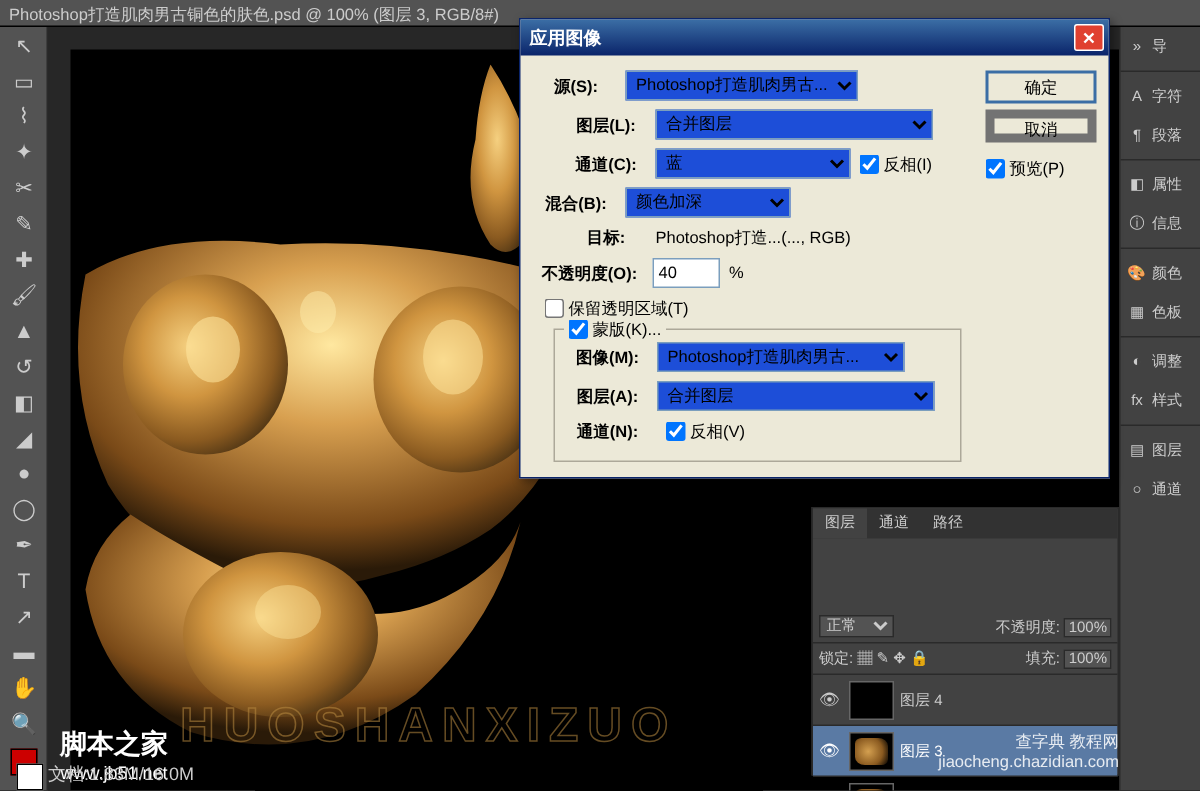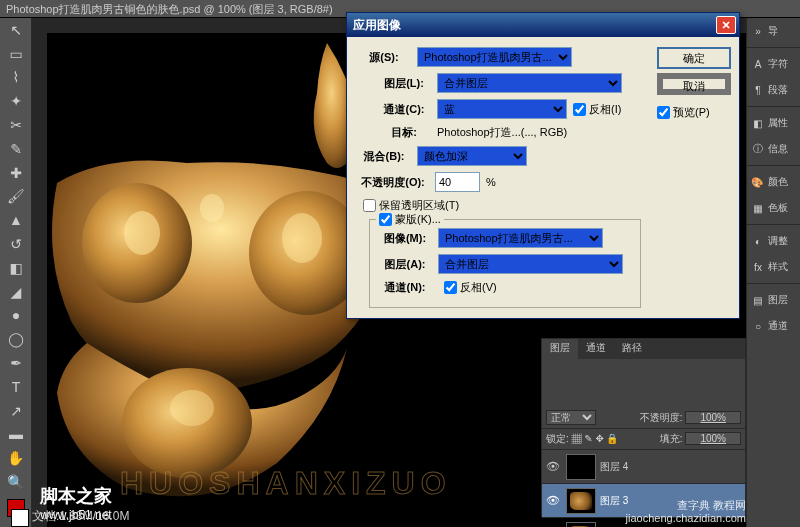--- a/index.html
+++ b/index.html
@@ -21,21 +21,21 @@
 .rp-item { height: 26px; display: flex; align-items: center; padding: 0 4px; font-size: 10px; gap: 3px; cursor: pointer; }
 .rp-icon { width: 14px; height: 14px; display: inline-flex; align-items: center; justify-content: center; font-size: 10px; }
 .rp-sep { height: 1px; background: #2a2a2a; margin: 3px 0; }
 
 .layers-panel { position: absolute; right: 54px; top: 338px; width: 205px; bottom: 10px; background: #424242; border: 1px solid #2a2a2a; }
 .lp-tabs { display: flex; background: #323232; height: 20px; }
 .lp-tab { padding: 2px 8px; font-size: 10px; cursor: pointer; }
 .lp-tab.active { background: #424242; }
 .lp-opts { display: flex; justify-content: space-between; padding: 3px 4px; font-size: 10px; align-items: center; border-bottom: 1px solid #2a2a2a; margin-top: 48px; }
 .lp-select { background: #535353; border: 1px solid #2a2a2a; color: #ccc; font-size: 10px; width: 50px; }
-.lp-opacity-val { background: #535353; border: 1px solid #2a2a2a; padding: 0 14px; text-decoration: underline; }
+.lp-opacity-val { background: #535353; border: 1px solid #2a2a2a; padding: 0 2px; }
 .lp-lock { display: flex; padding: 3px 4px; font-size: 10px; justify-content: space-between; border-bottom: 1px solid #2a2a2a; }
 .lp-layers { overflow: auto; }
 .lp-layer { display: flex; align-items: center; height: 34px; border-bottom: 1px solid #2a2a2a; padding: 2px 4px; gap: 4px; cursor: pointer; }
 .lp-layer.active { background: #5a7aa4; color: #fff; }
 .lp-eye { width: 16px; font-size: 11px; }
 .lp-thumb { width: 30px; height: 26px; background: #000; border: 1px solid #666; position: relative; }
 .lp-thumb.has-body::after { content: ""; position: absolute; inset: 3px; background: radial-gradient(circle at 40% 50%, #d4a050 0%, #8a5a20 60%, #000 100%); border-radius: 20% 30% 20% 30%; }
 .lp-lname { font-size: 10px; }
 
 .dialog { position: absolute; left: 346px; top: 12px; width: 394px; background: #ece9d8; border: 1px solid #0a246a; box-shadow: 2px 2px 6px rgba(0,0,0,0.4); }
@@ -50,21 +50,21 @@
 .dlg-cb { margin-left: 6px; display: flex; align-items: center; gap: 3px; }
 .dlg-fieldset { border: 1px solid #aca899; margin: 6px 90px 0 14px; padding: 8px 6px 6px; position: relative; }
 .dlg-legend { position: absolute; top: -8px; left: 6px; background: #ece9d8; padding: 0 3px; display: flex; align-items: center; gap: 3px; }
 .dlg-buttons { position: absolute; right: 8px; top: 10px; display: flex; flex-direction: column; gap: 4px; }
 .dlg-btn { width: 74px; height: 22px; background: #ece9d8; border: 6px solid #737373; font-size: 11px; cursor: pointer; color: #000; }
 .dlg-btn.primary { border: 2px solid #3b6ea5; }
 .dlg-preview { display: flex; align-items: center; gap: 3px; margin-top: 6px; }
 
 .watermark1 { position: absolute; left: 40px; bottom: 5px; color: #fff; font-size: 12px; text-align: center; line-height: 1.2; }
 .watermark1 b { font-size: 18px; }
-.watermark2 { position: absolute; right: 54px; bottom: 2px; color: #fff; font-size: 11px; text-align: right; line-height: 1.2; opacity: 0.85; }
+.watermark2 { position: absolute; right: 54px; bottom: 12px; color: #fff; font-size: 11px; text-align: right; line-height: 1.2; opacity: 0.85; }
 .watermark3 { position: absolute; left: 120px; bottom: 25px; font-size: 32px; letter-spacing: 6px; color: transparent; -webkit-text-stroke: 1px #b88a40; opacity: 0.55; font-weight: bold; }
 .status { position: absolute; left: 32px; bottom: 0; font-size: 12px; color: #ccc; padding: 2px 0; }
 </style>
 </head>
 <body>
 
 <div class="title-bar">Photoshop打造肌肉男古铜色的肤色.psd @ 100% (图层 3, RGB/8#)</div>
 
 <div class="toolbar">
   <div class="tool">↖</div>
@@ -236,28 +236,28 @@
 
     <div class="dlg-row" style="margin-left:20px">
         <span class="dlg-label">通道(C):</span>
       <select class="dlg-select" style="width:130px"><option>蓝</option></select>
       <label class="dlg-cb">
           <input type="checkbox" checked="" style="">
           <span>反相(I)</span>
         </label>
       </div>
 
+    <div class="dlg-row">
+        <span class="dlg-label">混合(B):</span>
+      <select class="dlg-select" style="width:110px"><option>颜色加深</option></select>
+      </div>
+
     <div class="dlg-row" style="margin-left:20px">
         <span class="dlg-label">目标:</span>
       <span>Photoshop打造...(..., RGB)</span>
-      </div>
-
-    <div class="dlg-row">
-        <span class="dlg-label">混合(B):</span>
-      <select class="dlg-select" style="width:110px"><option>颜色加深</option></select>
       </div>
 
     <div class="dlg-row">
         <span class="dlg-label wide">不透明度(O):</span>
       <input class="dlg-input" value="40" style="">
       <span style="margin-left:6px">%</span>
       </div>
 
     <div class="dlg-row">
         <label class="dlg-cb" style="margin-left:8px">

